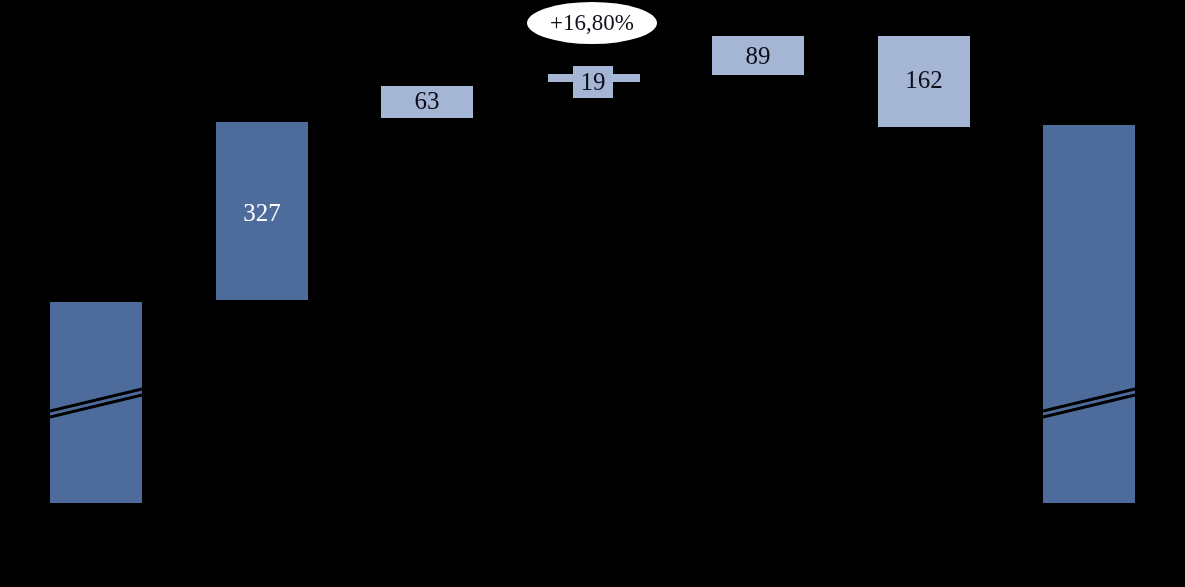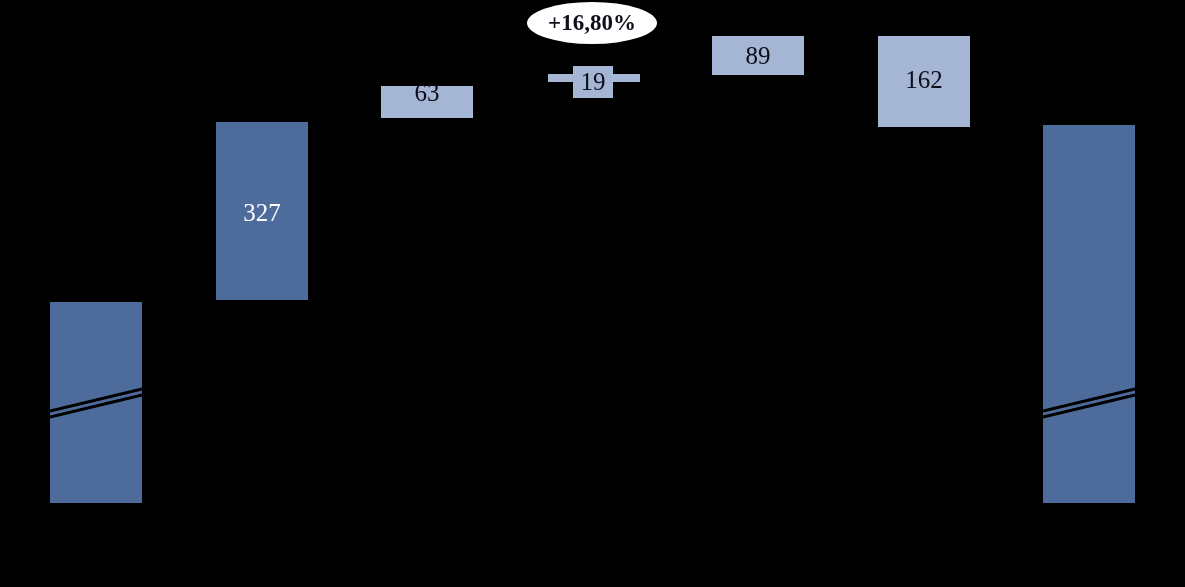--- a/index.html
+++ b/index.html
@@ -49,21 +49,21 @@
   .callout-ellipse {
     position: absolute;
     background: #FFFFFF;
     border-radius: 50%;
     display: flex;
     align-items: center;
     justify-content: center;
   }
   .callout-text {
     font-size: 23px;
-    font-weight: bold;
+    font-weight: normal;
     color: #10101C;
     letter-spacing: 0px;
     white-space: nowrap;
   }
   .axis-break {
     position: absolute;
     pointer-events: none;
   }
   .axis-break svg {
     display: block;
@@ -73,21 +73,21 @@
 <body>
 
 <div id="chart-root">
 
   <div class="bar bar-total" style="left:50px; top:302px; width:92px; height:201px;"></div>
 
   <div class="bar bar-total" style="left:216px; top:122px; width:92px; height:178px;"></div>
   <div class="bar-label label-on-dark" style="left:216px; top:200px; width:92px;">327</div>
 
   <div class="bar bar-delta" style="left:381px; top:86px; width:92px; height:32px;"></div>
-  <div class="bar-label label-on-light" style="left:381px; top:80px; width:92px;">63</div>
+  <div class="bar-label label-on-light" style="left:381px; top:88px; width:92px;">63</div>
 
   <div class="connector" style="left:548px; top:74px; width:28px;"></div>
   <div class="connector" style="left:610px; top:74px; width:30px;"></div>
 
   <div class="bar bar-delta" style="left:573px; top:66px; width:40px; height:32px;"></div>
   <div class="bar-label label-on-light" style="left:573px; top:69px; width:40px;">19</div>
 
   <div class="bar bar-delta" style="left:712px; top:36px; width:92px; height:39px;"></div>
   <div class="bar-label label-on-light" style="left:712px; top:43px; width:92px;">89</div>
 

